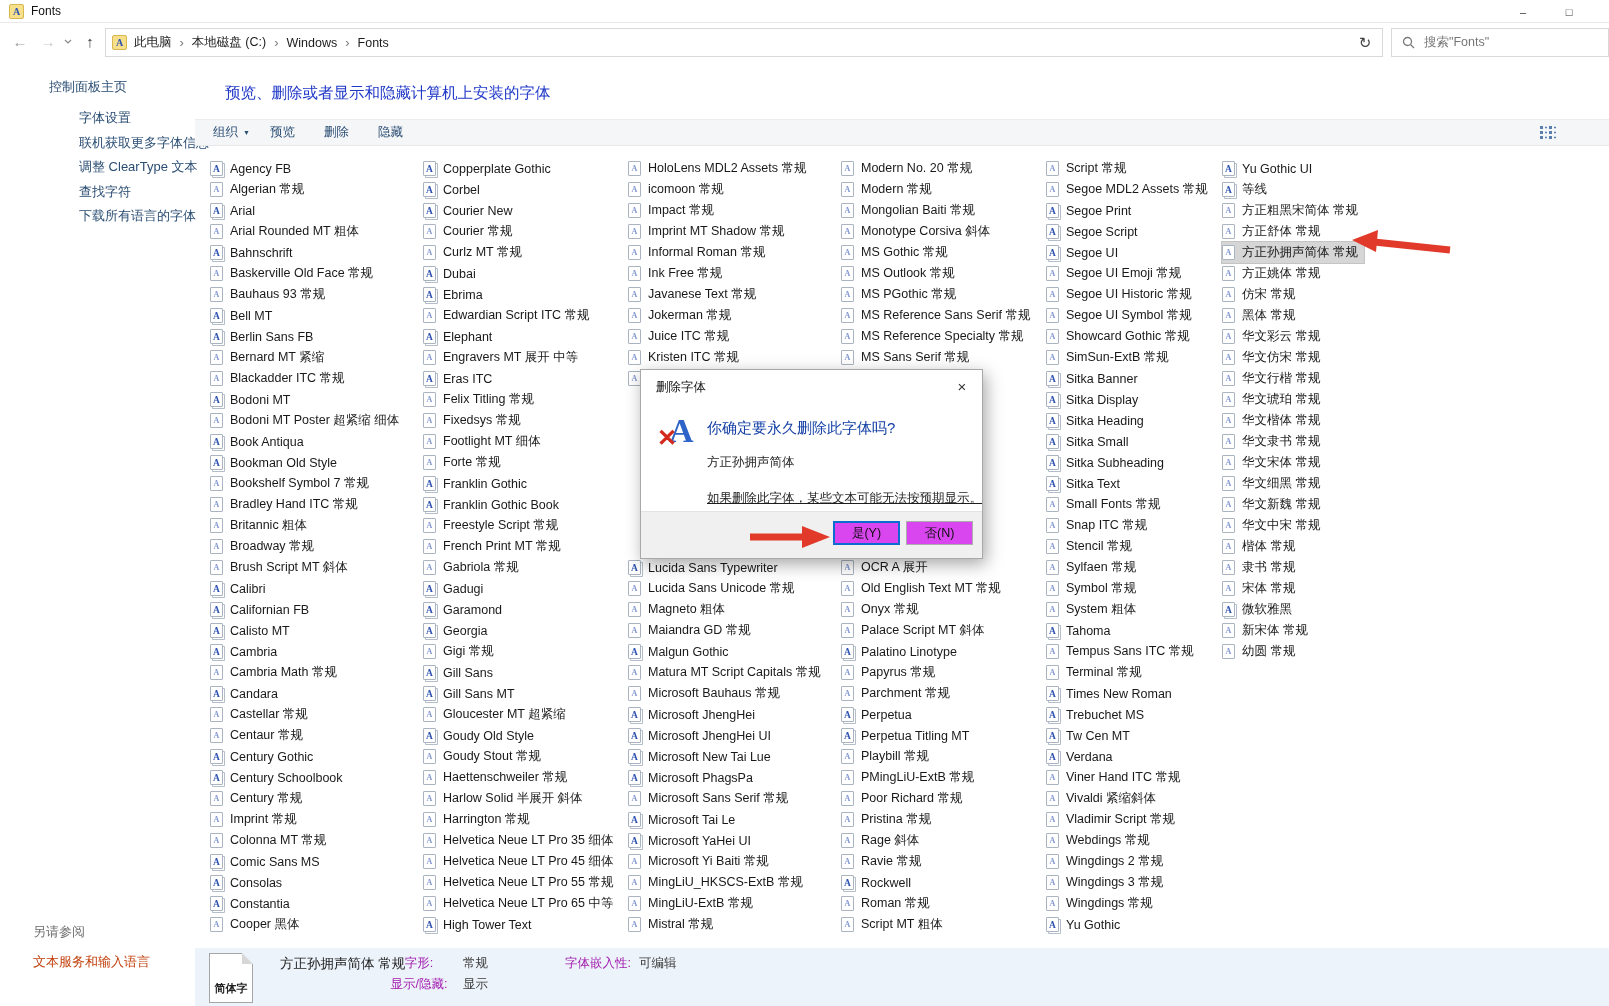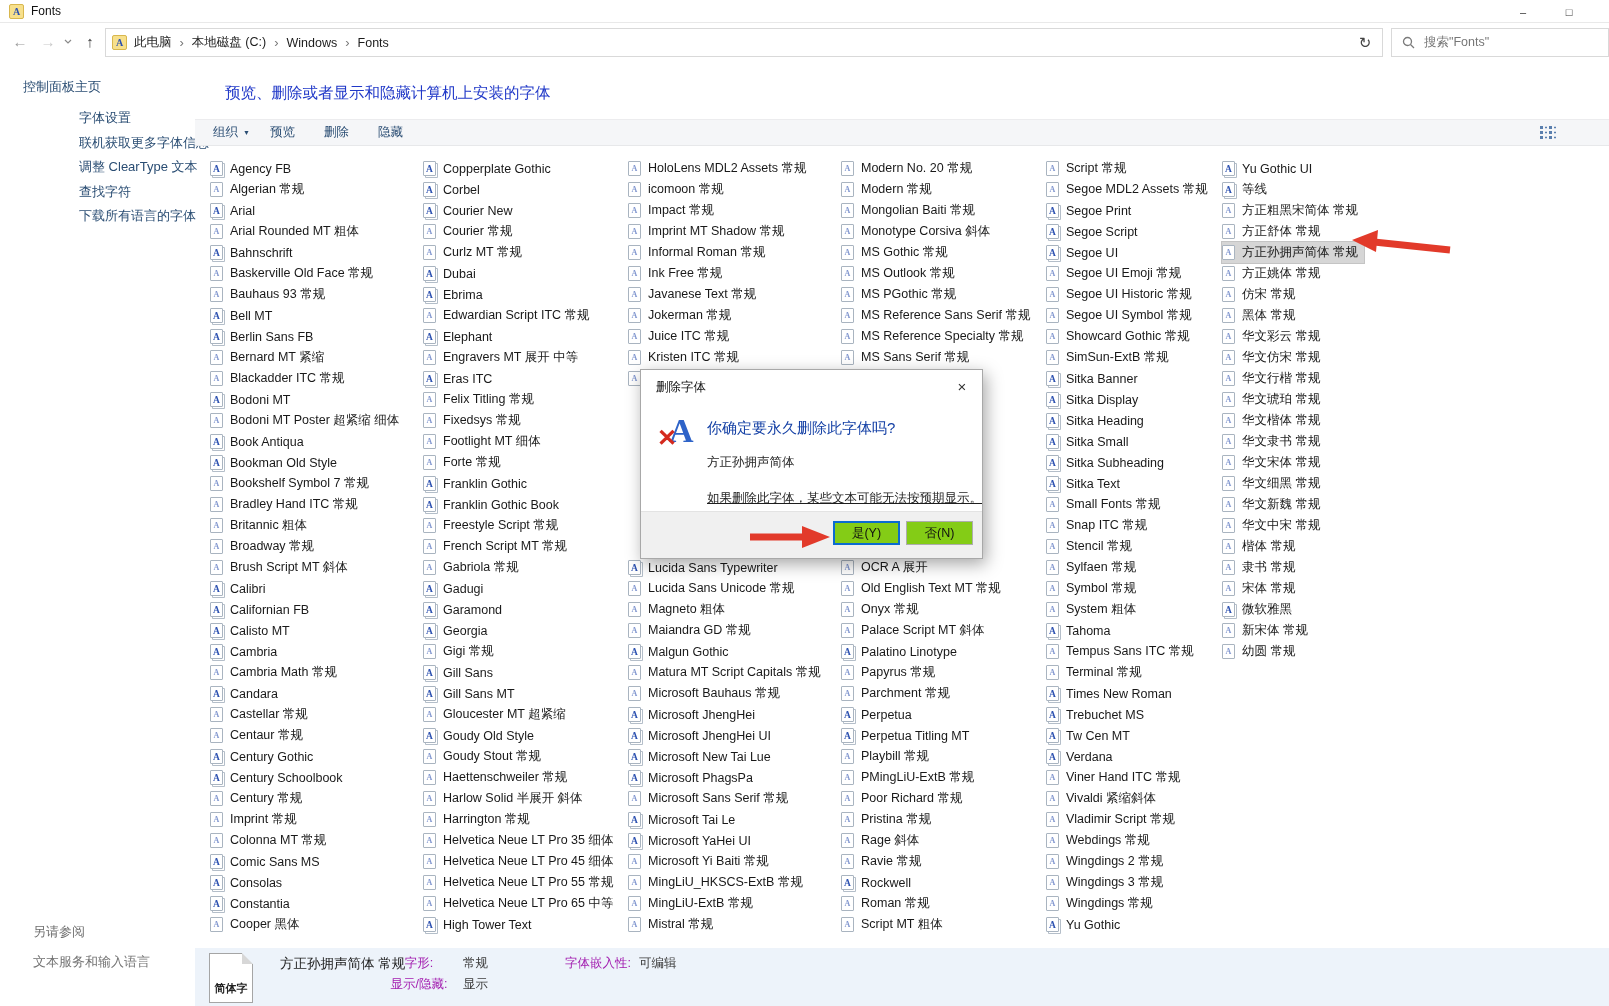--- a/index.html
+++ b/index.html
@@ -26,26 +26,26 @@
   .crumb { padding:0 4px; color:#1c1c1c; white-space:nowrap; }
   .crumb-sep { color:#777; padding:0 4px; font-size:13px; }
   .addr-chevron { width:26px; height:100%; display:flex; align-items:center; justify-content:center; border-left:1px solid #ededed; }
   .refresh-btn { position:absolute; left:1348px; top:4px; width:35px; height:29px; border:1px solid #d9d9d9; border-left:none;
     display:flex; align-items:center; justify-content:center; font-size:15px; color:#444; background:#fff; }
   .searchbox { position:absolute; left:1391px; top:4px; width:218px; height:29px; border:1px solid #d9d9d9; background:#fff;
     display:flex; align-items:center; padding-left:10px; color:#767676; }
   .searchbox .ph { margin-left:9px; }
   
   .sidebar { position:absolute; left:0; top:59px; width:195px; height:947px; background:#fff; font-size:13px; }
-  .side-home { position:absolute; left:23px; top:19px; color:#2a4d73; }
+  .side-home { position:absolute; left:49px; top:19px; color:#2a4d73; }
   .side-links { position:absolute; left:33px; top:52px;margin-left:46px; }
   .side-link { color:#2a4d73; margin-bottom:11px; line-height:13.5px; white-space:nowrap; }
   .side-bottom { position:absolute; left:33px; top:864px; }
   .side-see-also { color:#6e6e6e; margin-bottom:12px; }
-  .side-bottom-link { color:#737373; }
+  .side-bottom-link { color:#c2410c; }
   
   .page-heading { position:absolute; left:225px; top:83px; font-size:15.5px; color:#2038c8; }
   .toolbar { position:absolute; left:195px; top:119px; width:1414px; height:27px; background:#f5f6f8;
     border-top:1px solid #ececee; border-bottom:1px solid #e7e8ea; display:flex; align-items:center; padding-left:18px; }
   .tb-organize { color:#2a4d73; display:flex; align-items:center; gap:5px; margin-right:20px; }
   .tb-caret { font-size:7px; color:#2a4d73; }
   .tb-btn { color:#2a4d73; margin-right:29px; }
   .view-icon { position:absolute; right:52px; top:5px; }
   
   .font-grid { position:absolute; left:210px; top:158px; display:flex; }
@@ -65,21 +65,21 @@
   .dlg-close { position:absolute; right:10px; top:6px; font-size:15px; color:#333; width:20px; height:20px;
     display:flex; align-items:center; justify-content:center; }
   .dlg-icon { position:absolute; left:20px; top:42px; width:40px; height:40px; }
   .dlg-icon .bigA { position:absolute; left:8px; top:0; font:bold 34px "Liberation Serif",serif; color:#2e63c8; }
   .dlg-icon .redX { position:absolute; left:-4px; top:12px; font:bold 24px "Liberation Sans",sans-serif; color:#d42a1e; }
   .dlg-question { position:absolute; left:66px; top:49px; font-size:15px; color:#1440a5; white-space:nowrap; }
   .dlg-fontname { position:absolute; left:66px; top:84px; color:#1e1e1e; }
   .dlg-warning { position:absolute; left:66px; top:120px; color:#1e1e1e; white-space:nowrap;text-decoration:underline; }
   .dlg-strip { position:absolute; left:0; bottom:0; width:100%; height:47px; background:#f0f0f0; border-top:1px solid #e3e3e3; }
   .dlg-btn { position:absolute; top:9px; width:67px; height:24px; display:flex; align-items:center; justify-content:center;
-    background:#84cc16; font-size:12.5px; color:#111; }
+    background:#d946ef; font-size:12.5px; color:#111; }
   .dlg-yes { left:192px; border:2px solid #0b6bd0; }
   .dlg-no  { left:265px; border:1px solid #adadad; }
   
   .arrow-svg { position:absolute; pointer-events:none; }
   
   .statusbar { position:absolute; left:195px; top:948px; width:1414px; height:58px; background:#edf3fa; }
   .sb-icon { position:absolute; left:14px; top:5px; width:44px; height:50px; background:#fff; border:1px solid #a5a5a5;padding-left:28px; }
   .sb-icon .fold { position:absolute; right:-1px; top:-1px; width:0; height:0;
     border-left:11px solid #d7d7d7; border-top:11px solid #edf3fa; }
   .sb-icon .gl { position:absolute; left:0; right:0; bottom:6px; text-align:center;
@@ -411,21 +411,21 @@
       <div class="fitem">
         <span class="ficon family">A</span>
         <span class="flabel">Franklin Gothic Book</span>
       </div>
       <div class="fitem">
         <span class="ficon single">A</span>
         <span class="flabel">Freestyle Script 常规</span>
       </div>
       <div class="fitem">
         <span class="ficon single">A</span>
-        <span class="flabel">French Script MT 常规</span>
+        <span class="flabel">French Print MT 常规</span>
       </div>
       <div class="fitem">
         <span class="ficon single">A</span>
         <span class="flabel">Gabriola 常规</span>
       </div>
       <div class="fitem">
         <span class="ficon family">A</span>
         <span class="flabel">Gadugi</span>
       </div>
       <div class="fitem">

